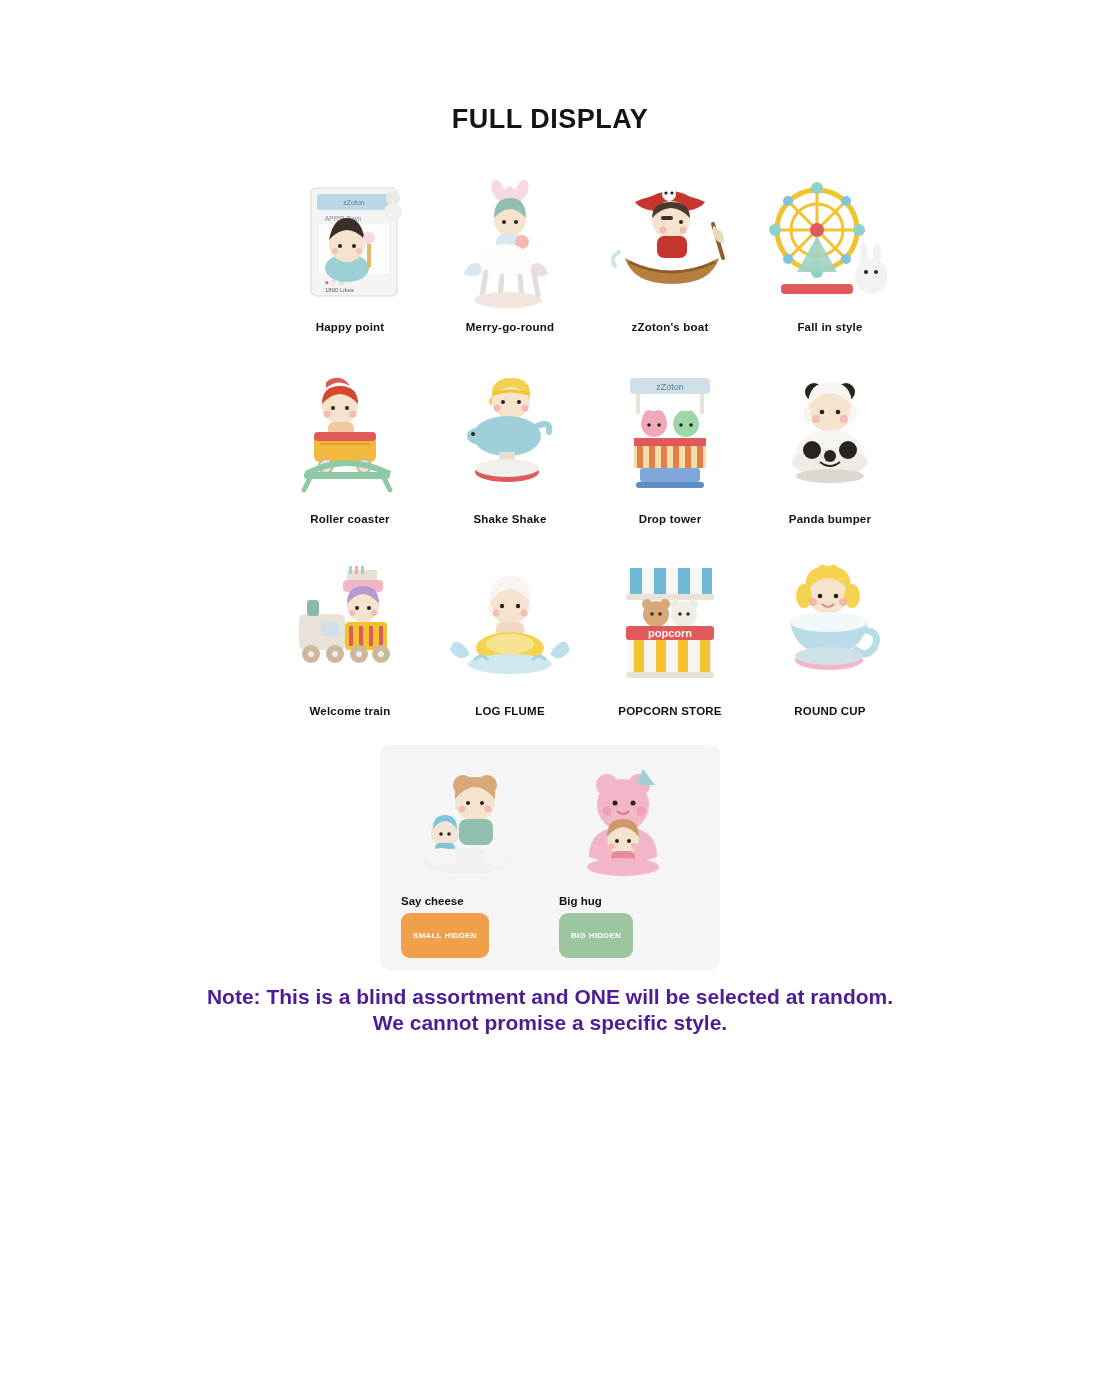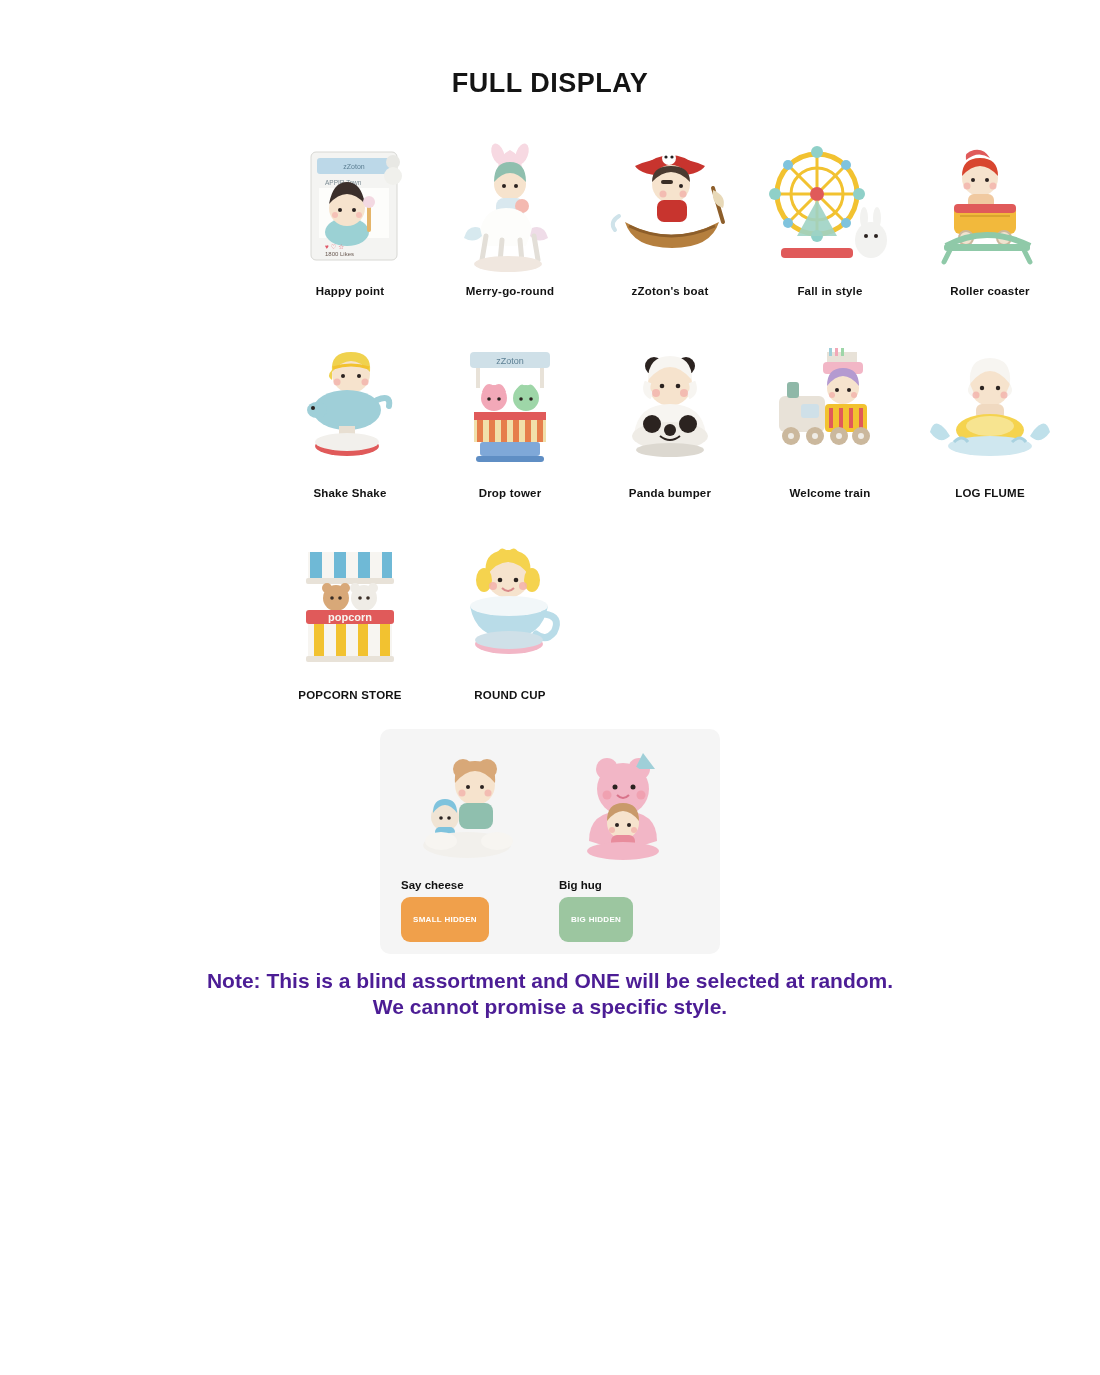--- a/index.html
+++ b/index.html
@@ -16,29 +16,29 @@
   }
   .page {
     width: 1100px; height: 1375px;
     position: relative;
   }
   .title {
     text-align: center;
     font-size: 27px;
     font-weight: bold;
     letter-spacing: 0.5px;
-    margin-top: 68px;
+    margin-top: 104px;
     color: #141414;
   }
   .grid {
     width: 560px;
     margin: 32px auto 0 auto;
     display: grid;
-    grid-template-columns: repeat(5, 1fr);
-    row-gap: 16px;
+    grid-template-columns: repeat(4, 1fr);
+    row-gap: 6px;
   }
   .cell {
     display: flex;
     flex-direction: column;
     align-items: center;
     justify-content: flex-start;
     height: 186px;
   }
   .fig {
     width: 160px;

